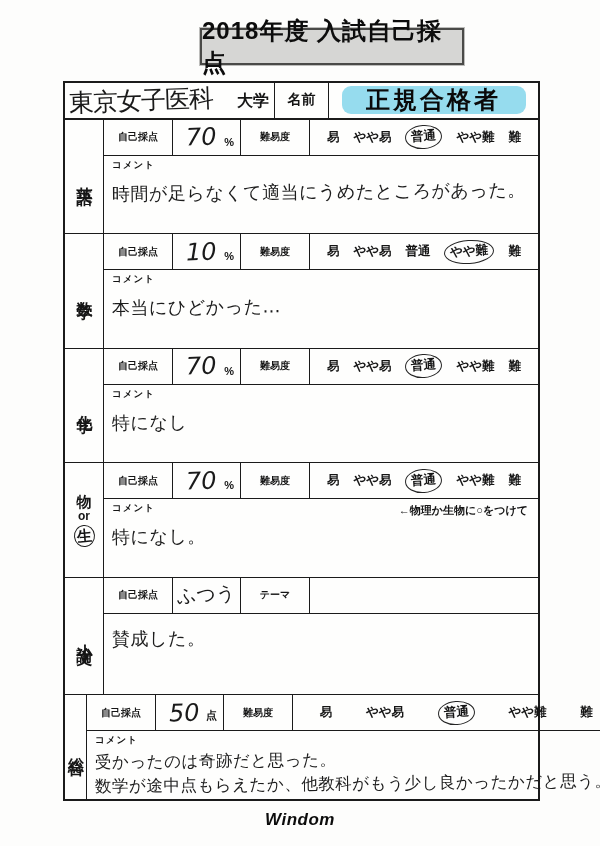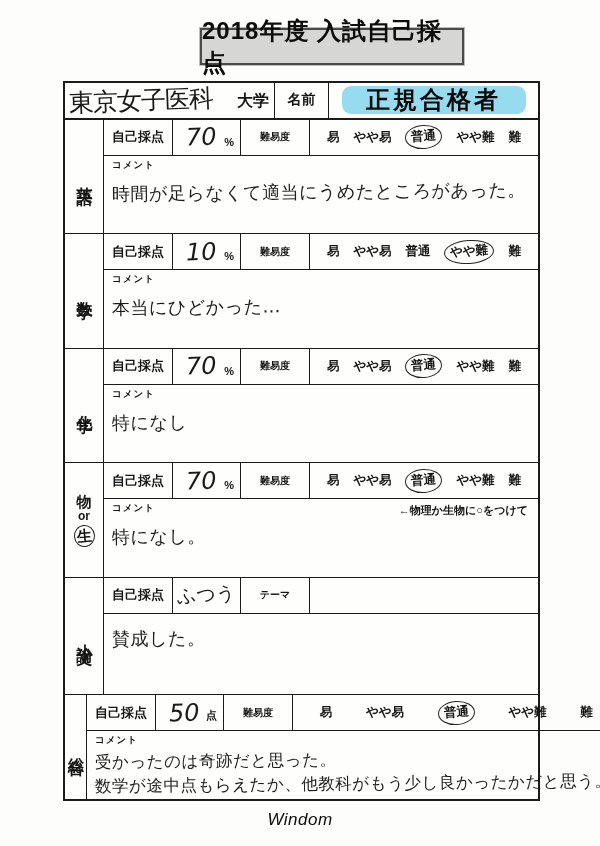--- a/index.html
+++ b/index.html
@@ -51,21 +51,21 @@
   .subj-stack { display:flex; flex-direction:column; align-items:center; line-height:1.15; font-weight:600; }
   .subj-stack .kanji { font-size:15px; }
   .subj-stack .latin { font-size:12px; font-weight:600; }
   .subj-circle {
     border:1.6px solid #1f1f1f; border-radius:50%; padding:1px 2px 2px 2px;
     transform:rotate(-5deg); margin-top:1px;
   }
   .row-content { flex:1; display:flex; flex-direction:column; }
   .score-line { height:36px; display:flex; border-bottom:1.5px solid #1b1b1b; }
   .cell { border-right:1.5px solid #1b1b1b; display:flex; align-items:center; justify-content:center; }
-  .c-label { width:69px; font-size:13px; font-weight:600; }
+  .c-label { width:69px; font-size:10px; font-weight:600; }
   .c-score { width:68px; position:relative; }
   .c-diff  { width:69px; font-size:10px; font-weight:700; }
   .c-opts  { flex:1; border-right:none; display:flex; align-items:center; justify-content:space-around; padding:0 10px; }
   .c-theme { flex:1; border-right:none; justify-content:flex-start; padding-left:10px; }
   .score-hand {
     font-family:"DejaVu Sans",sans-serif; font-style:italic; font-size:24px;
     color:#1a1a1a; transform:rotate(-2deg); margin-right:10px;
   }
   .score-hand.small { font-size:19px; font-style:normal; transform:rotate(-3deg); margin-right:0; }
   .unit { position:absolute; right:6px; bottom:7px; font-size:11px; font-weight:600; }
@@ -79,21 +79,21 @@
   .hand-text {
     font-family:"DejaVu Sans",sans-serif; font-size:18px; color:#1c1c1c;
     transform:rotate(-0.6deg); margin-top:8px; letter-spacing:0.5px; white-space:nowrap;
   }
   .hand-text.tight { margin-top:2px; font-size:16.5px; }
   .theme-hand { font-family:"DejaVu Sans",sans-serif; font-size:20px; transform:rotate(-1deg); }
   .science-note { position:absolute; right:10px; top:4px; font-size:11px; font-weight:600; }
   
   .footer-logo {
     position:absolute; left:0; top:810px; width:600px; text-align:center;
-    font-size:17px; font-weight:normal; font-style:italic; letter-spacing:0.5px; color:#0c0c0c;
+    font-size:17px; font-weight:bold; font-style:italic; letter-spacing:0.5px; color:#0c0c0c;
   }
 </style>
 </head>
 <body>
 
 <div class="page">
 
   <div class="title-banner">2018年度 入試自己採点</div>
 
   <div class="sheet">

